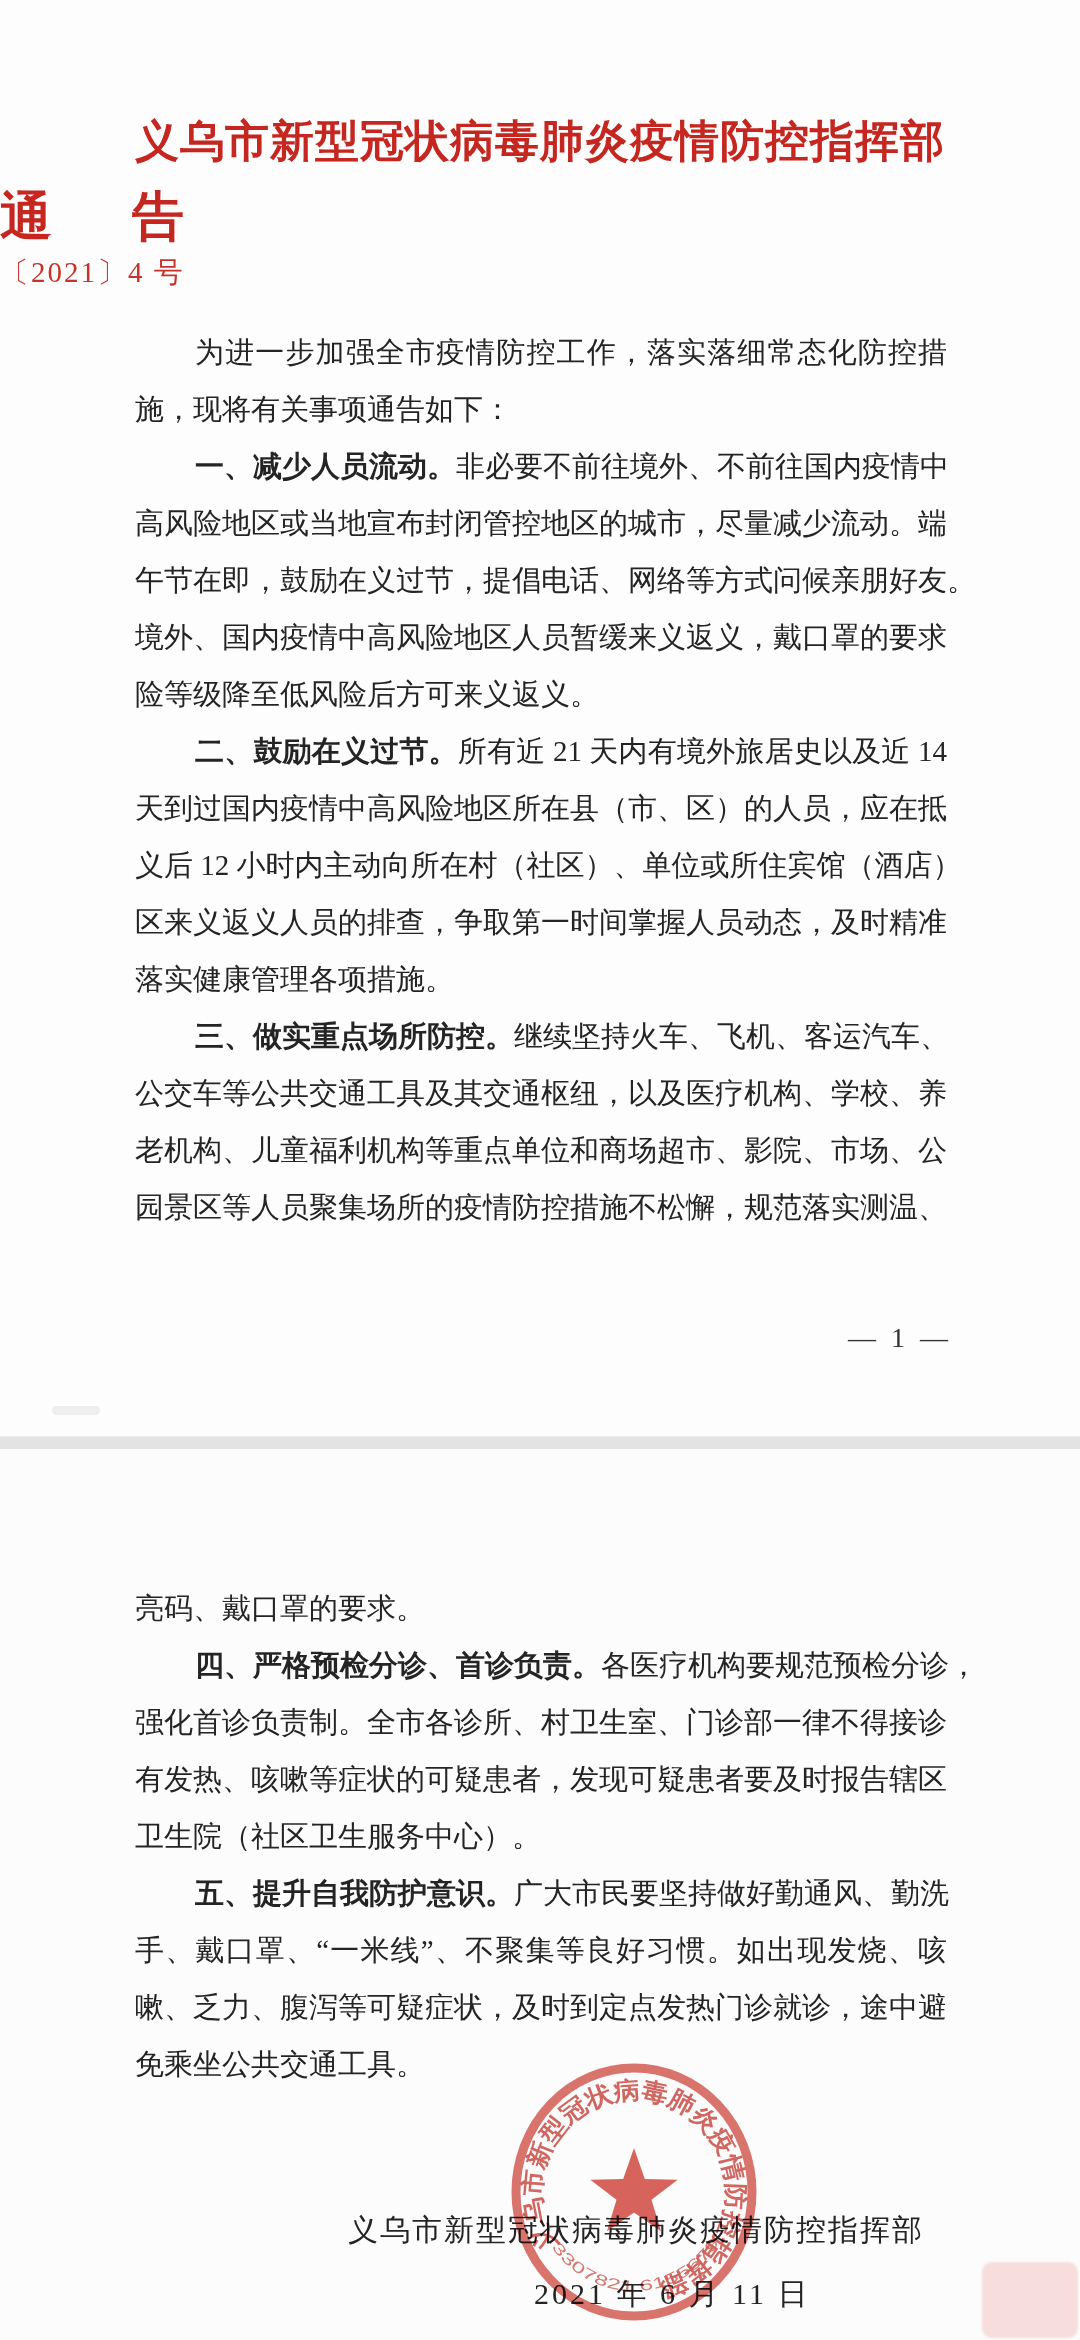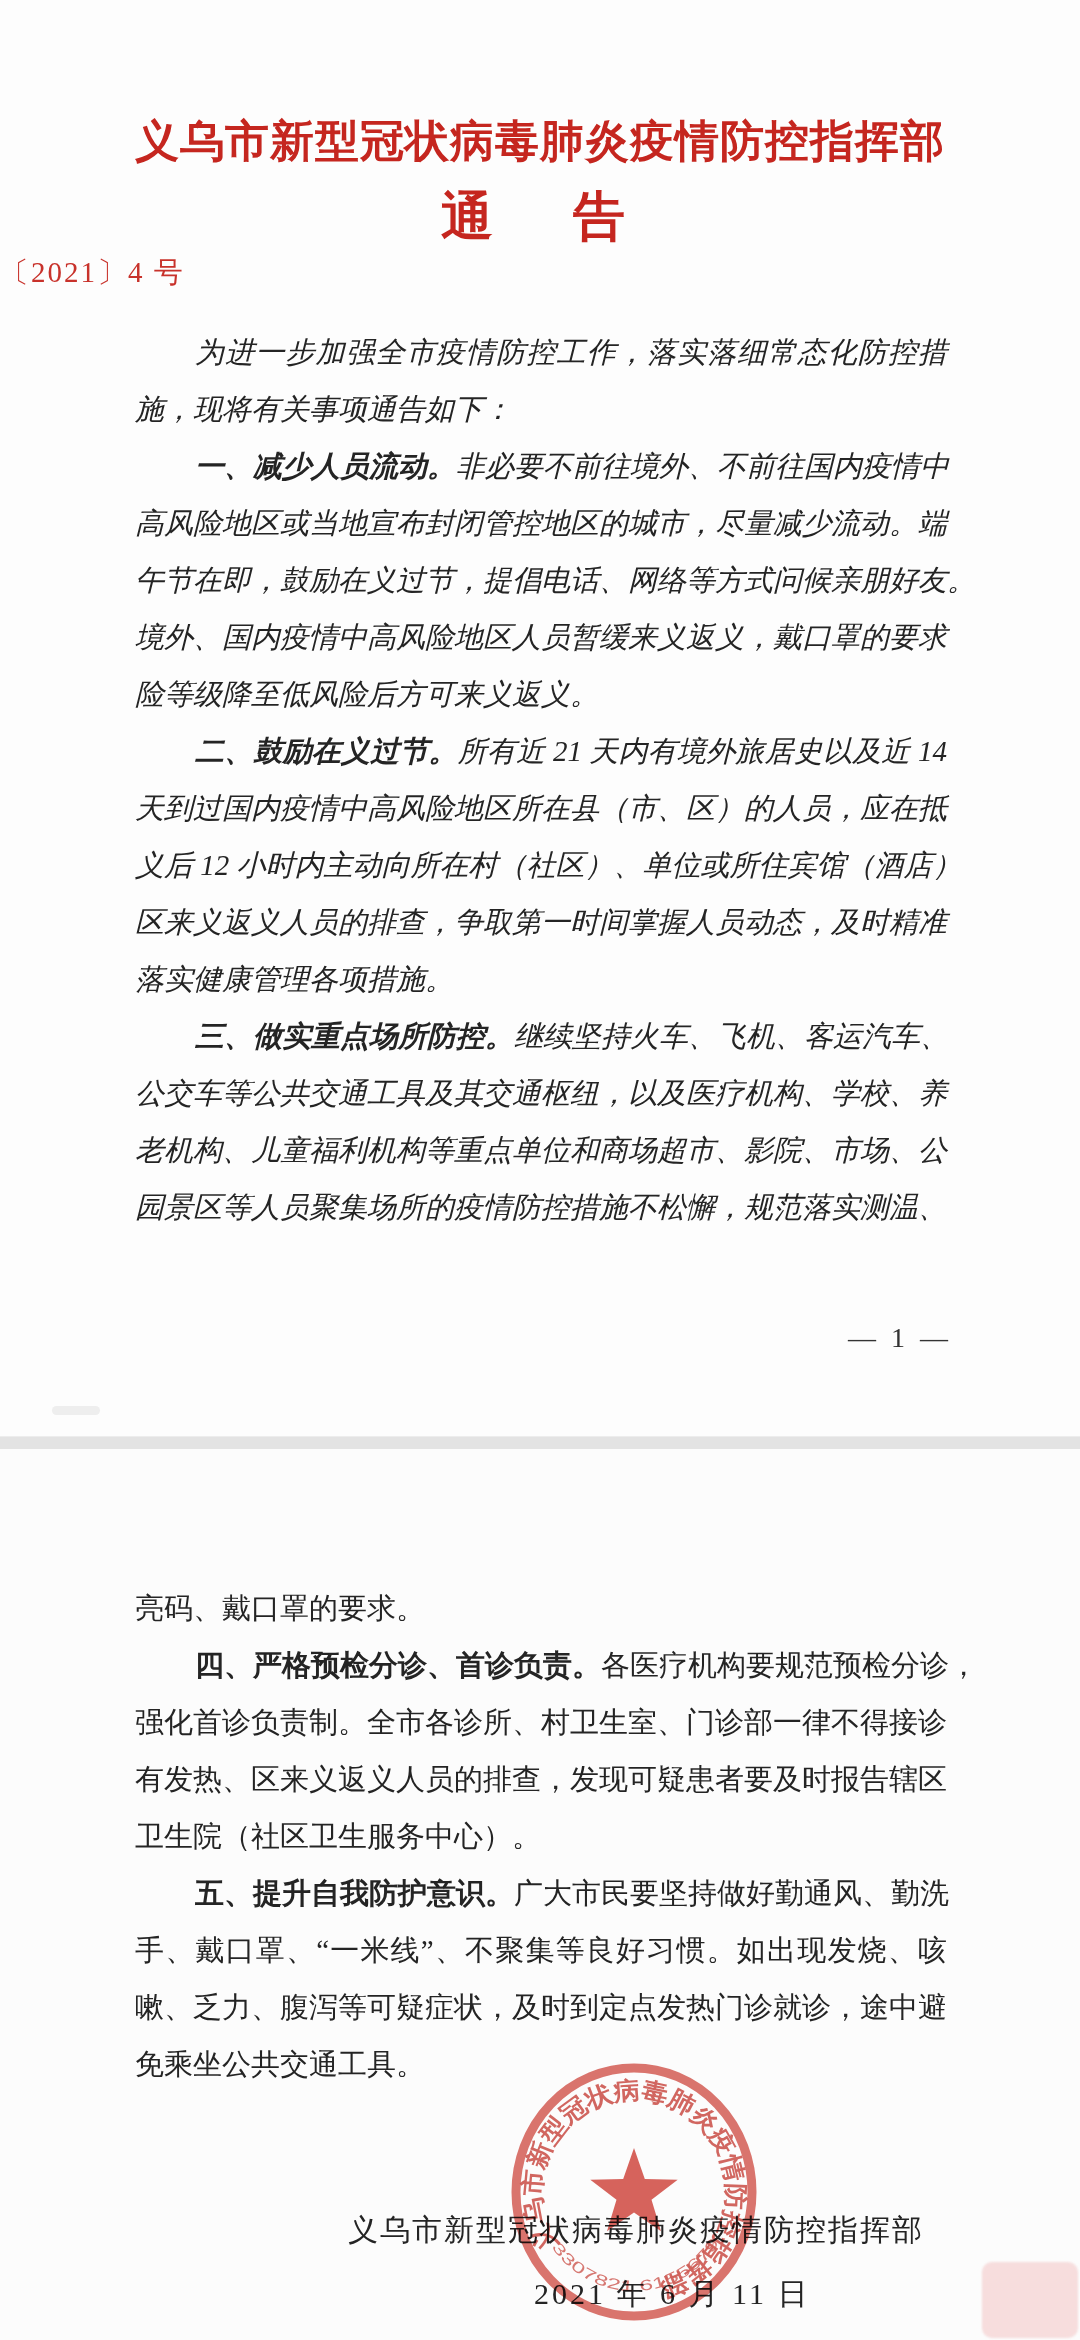--- a/index.html
+++ b/index.html
@@ -20,30 +20,30 @@
   .smudge.s1{left:52px;top:1406px;width:48px;height:9px;}
   .smudge.s2{left:72px;top:1462px;width:78px;height:10px;background:#f1f1f1;}
 
   
   .doc-title{
     position:absolute;left:0;top:112px;width:100%;
     text-align:center;font-weight:bold;font-size:44px;letter-spacing:1px;
   }
   .doc-title2{
     position:absolute;left:0;top:182px;width:100%;
-    text-align:center;font-weight:bold;font-size:52px;letter-spacing:14px;
+    text-align:left;font-weight:bold;font-size:52px;letter-spacing:14px;
   }
   .doc-number{
     position:absolute;left:0;top:253px;width:100%;
     font-size:29px;letter-spacing:2px;
   }
 
   
   .content{position:absolute;left:135px;width:812px;}
-  .content.c1{top:324px;font-style:italic;}
+  .content.c1{top:324px;}
   .content.c2{top:1580px;}
   .para{margin:0;}
   .line{
     height:57px;line-height:57px;font-size:29px;
     text-align:justify;text-align-last:justify;
     word-break:keep-all;white-space:nowrap;overflow:visible;
     color:#242424;
   }
   .line.indent{text-indent:60px;}
   .line.last{text-align-last:left;}
@@ -122,21 +122,21 @@
   <div class="smudge s2"></div>
 
   <div class="page page2">
     <div class="content c2" id="p2-content" style="top:131px">
         <div class="para">
           <div class="line last">亮码、戴口罩的要求。</div>
         </div>
         <div class="para">
           <div class="line indent"><span class="lead">四、严格预检分诊、首诊负责。</span>各医疗机构要规范预检分诊，</div>
           <div class="line">强化首诊负责制。全市各诊所、村卫生室、门诊部一律不得接诊</div>
-          <div class="line">有发热、区来义返义人员的排查，发现可疑患者要及时报告辖区</div>
+          <div class="line">有发热、咳嗽等症状的可疑患者，发现可疑患者要及时报告辖区</div>
           <div class="line last">卫生院（社区卫生服务中心）。</div>
         </div>
         <div class="para">
           <div class="line indent"><span class="lead">五、提升自我防护意识。</span>广大市民要坚持做好勤通风、勤洗</div>
           <div class="line">手、戴口罩、“一米线”、不聚集等良好习惯。如出现发烧、咳</div>
           <div class="line">嗽、乏力、腹泻等可疑症状，及时到定点发热门诊就诊，途中避</div>
           <div class="line last">免乘坐公共交通工具。</div>
         </div>
       </div>
   </div>

